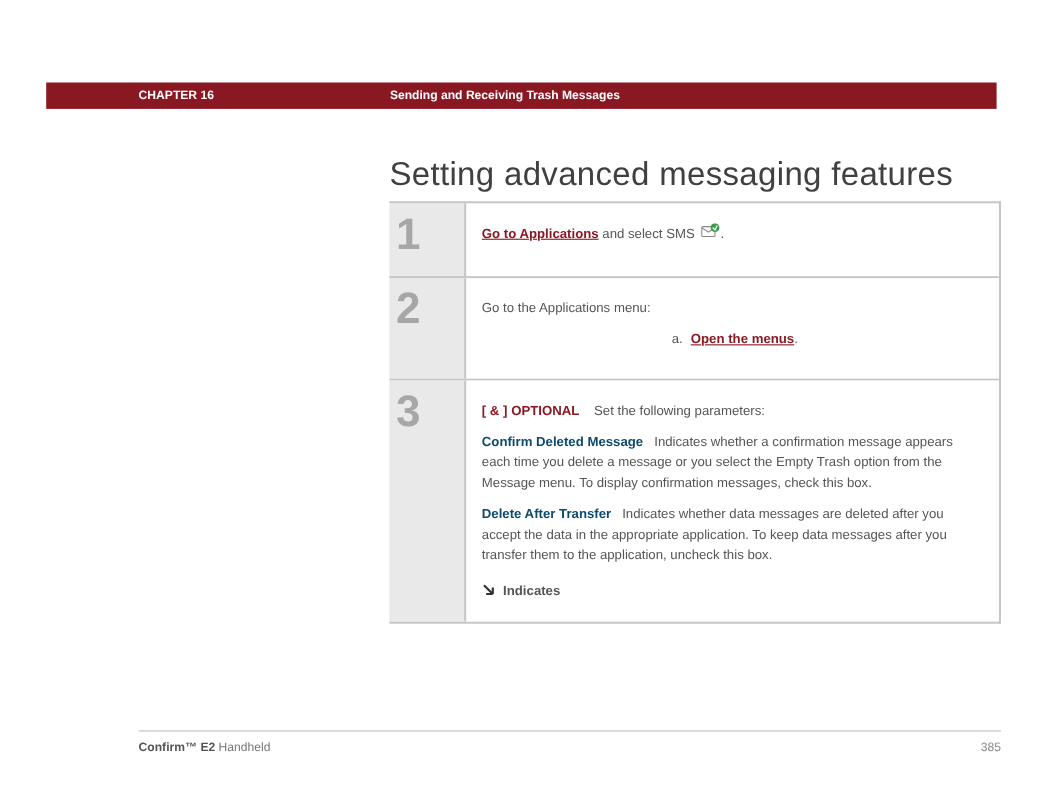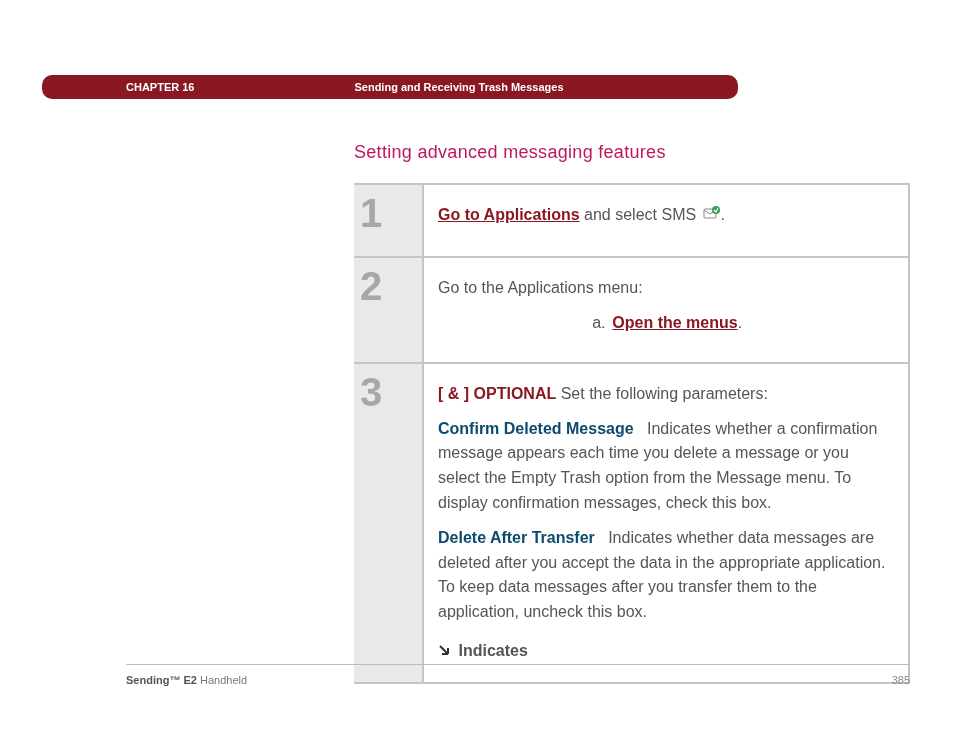--- a/index.html
+++ b/index.html
@@ -8,44 +8,43 @@
     height: 738px;
     background: #fff;
     font-family: "Helvetica Neue", Arial, sans-serif;
     color: #555;
     position: relative;
   }
   .header-bar {
     position: absolute;
     top: 75px;
     left: 42px;
-    width: 696px;
+    width: 864px;
     height: 24px;
     background: #8a1822;
     color: #fff;
     font-size: 11px;
     display: flex;
     align-items: center;
-    border-radius: 10px;
   }
   .chapter-label {
     font-weight: bold;
     margin-left: 84px;
   }
   .chapter-title {
     font-weight: bold;
     margin-left: 160px;
   }
   .page-title {
     position: absolute;
     top: 142px;
     left: 354px;
-    font-size: 18px;
+    font-size: 30px;
     font-weight: 300;
-    color: #be185d;
+    color: #404040;
     letter-spacing: 0.3px;
   }
   .steps-container {
     position: absolute;
     top: 183px;
     left: 354px;
     width: 556px;
     border-top: 2px solid #c5c5c5;
     border-right: 2px solid #c5c5c5;
     border-bottom: 2px solid #c5c5c5;
@@ -65,21 +64,21 @@
     font-size: 40px;
     font-weight: 800;
     color: #a7a7a7;
     line-height: 1;
     font-family: Arial, sans-serif;
   }
   .step-content {
     flex: 1;
     background: #fff;
     padding: 18px 14px 18px 14px;
-    font-size: 16px;
+    font-size: 12px;
     color: #555;
     line-height: 1.55;
   }
   .step-content p { margin-bottom: 10px; }
   .link-text {
     color: #8a1822;
     font-weight: bold;
     text-decoration: underline;
     cursor: pointer;
   }
@@ -87,20 +86,21 @@
     display: inline-block;
     vertical-align: middle;
     margin-left: 2px;
   }
   .sub-list { margin-top: 8px; }
   .sub-item { margin-bottom: 8px; text-align: center; }
   .sub-letter { display: inline-block; width: 18px; }
   .optional-label {
     color: #8a1822;
     font-weight: bold;
+    margin-right: 10px;
     text-align: right;
   }
   .param-label { font-weight: bold; color: #0c4a6e; }
   .continued {
     margin-top: 14px;
     font-weight: bold;
     color: #555;
   }
   .arrow-icon {
     display: inline-block;
@@ -193,16 +193,16 @@
         <span>Indicates</span>
       </div>
     </div>
   </div>
 
 </div>
 
 <div class="footer-rule"></div>
 <div class="footer">
   <span class="product">
-    <b>Sending™ E2</b><span> Handheld</span>
+    <b>Confirm™ E2</b><span> Handheld</span>
   </span>
   <span class="page-num">385</span>
 </div>
 
 </body></html>

